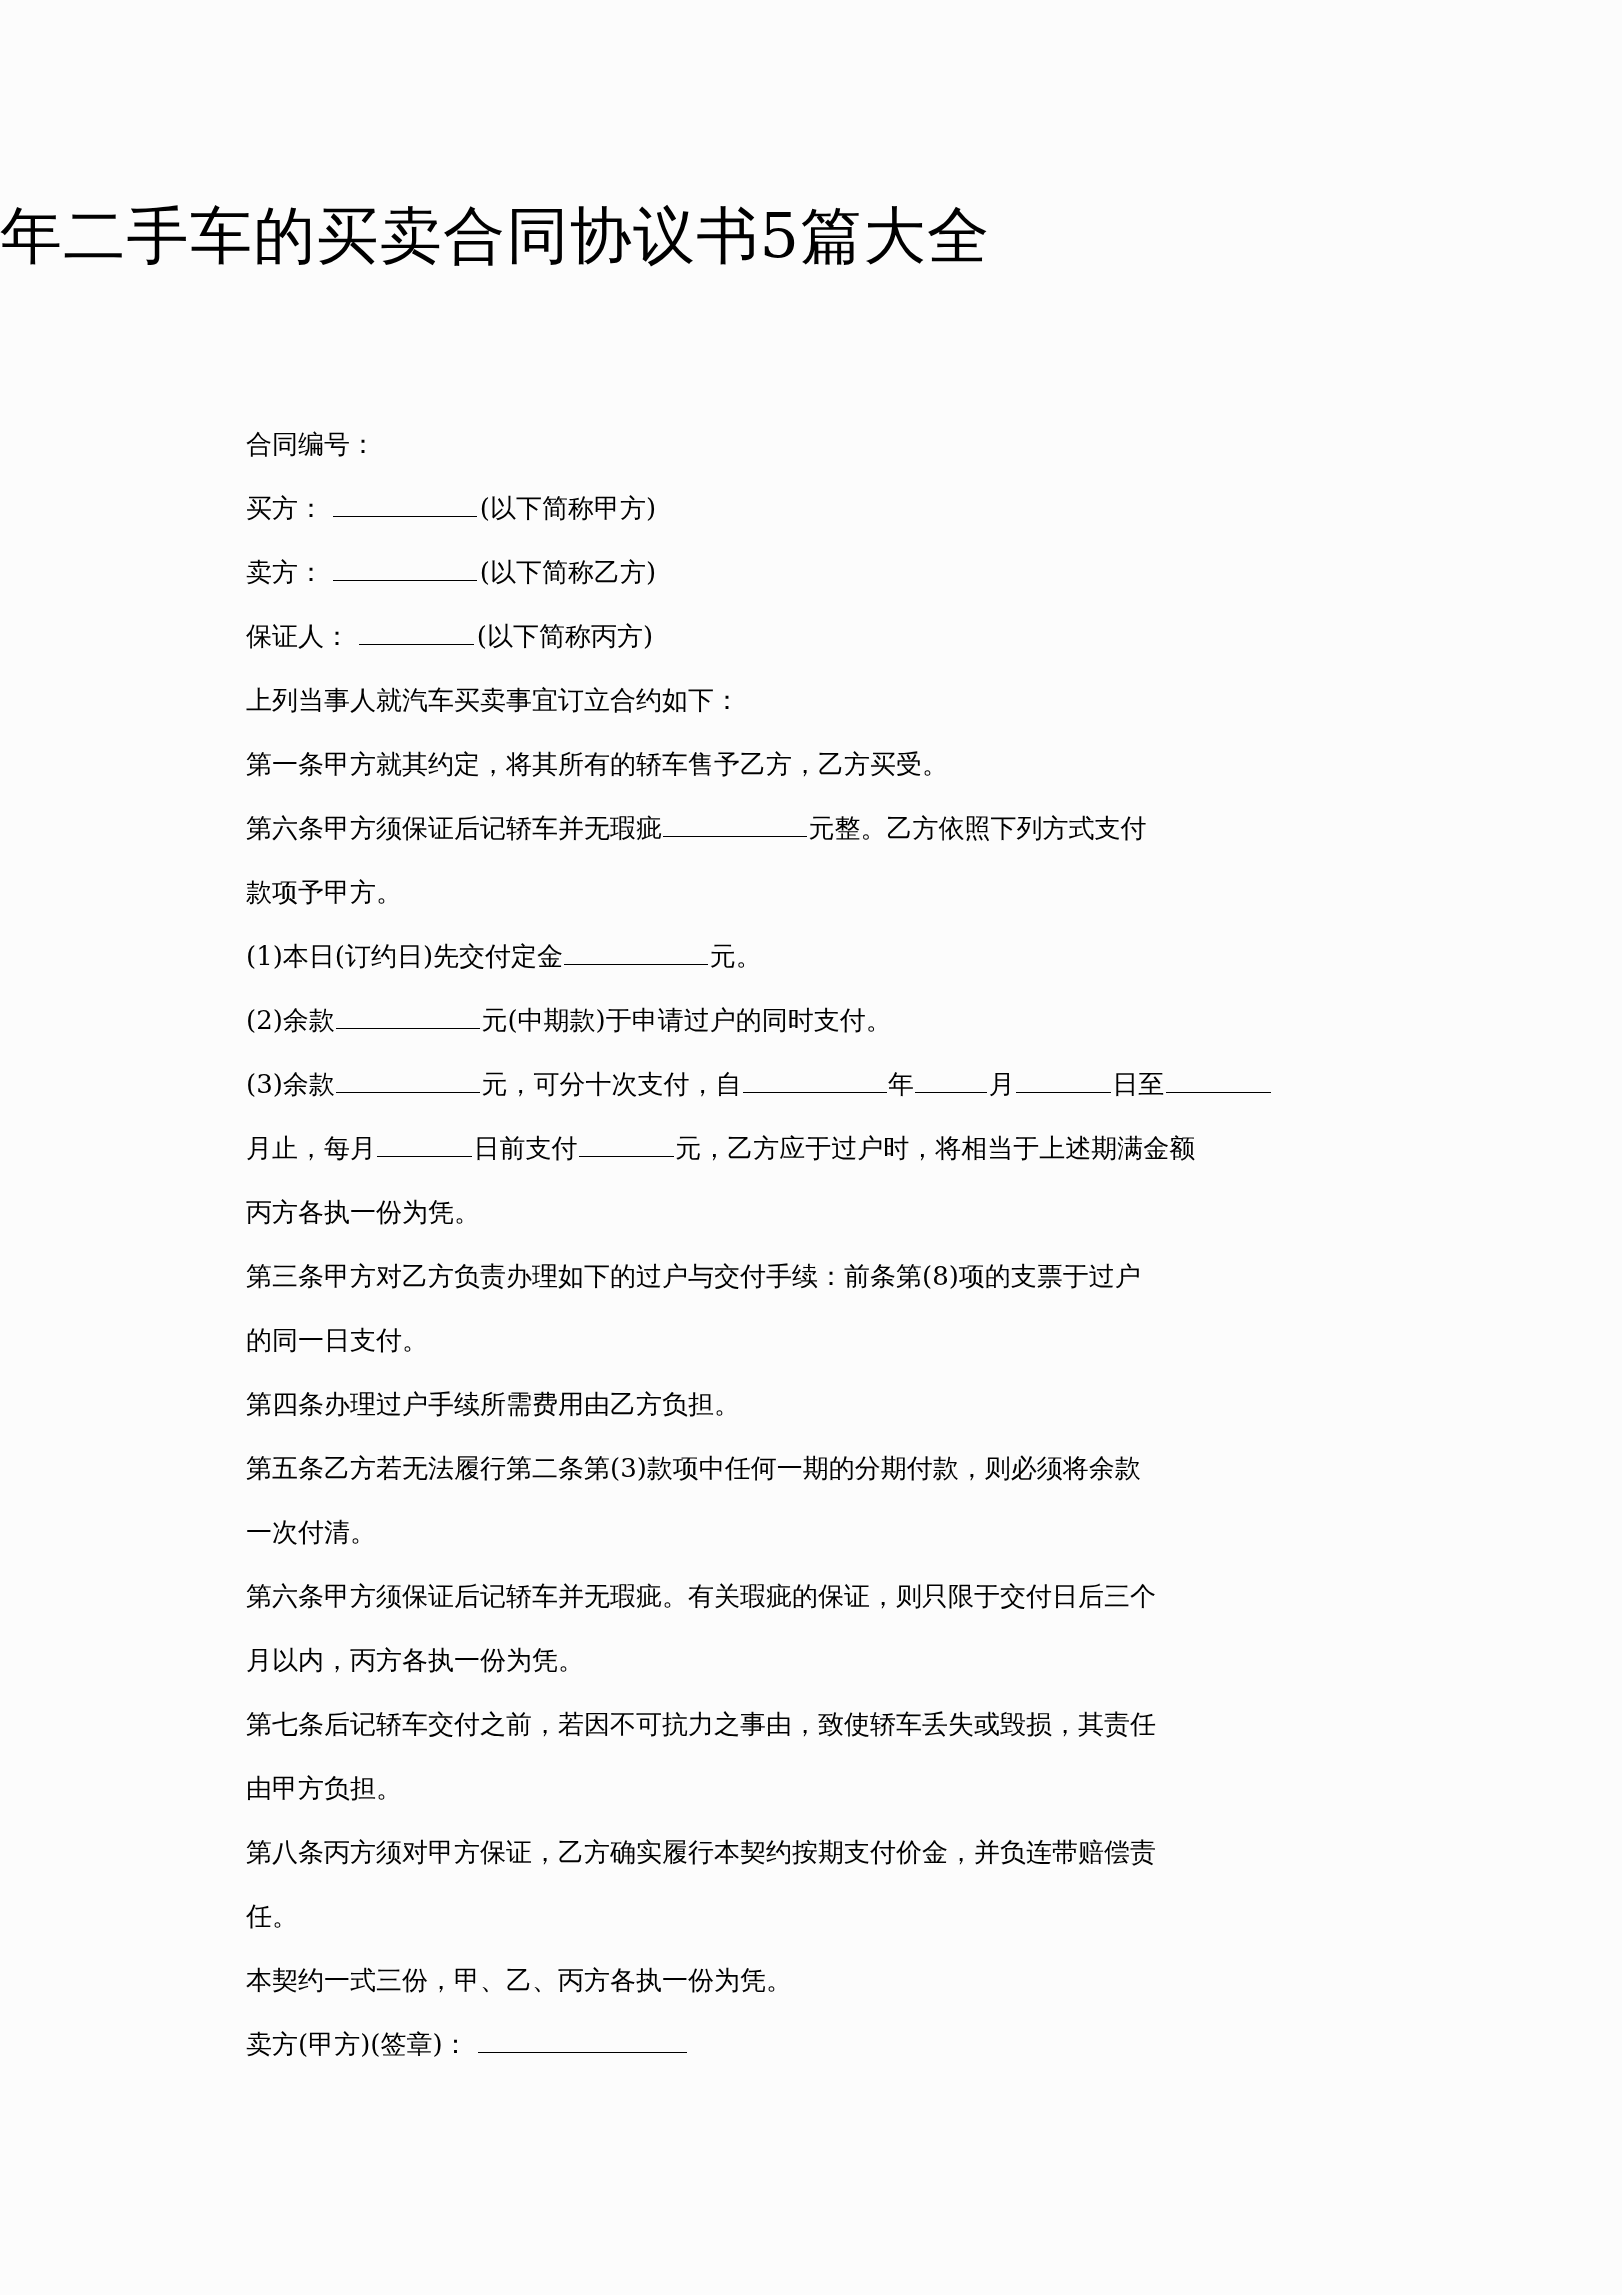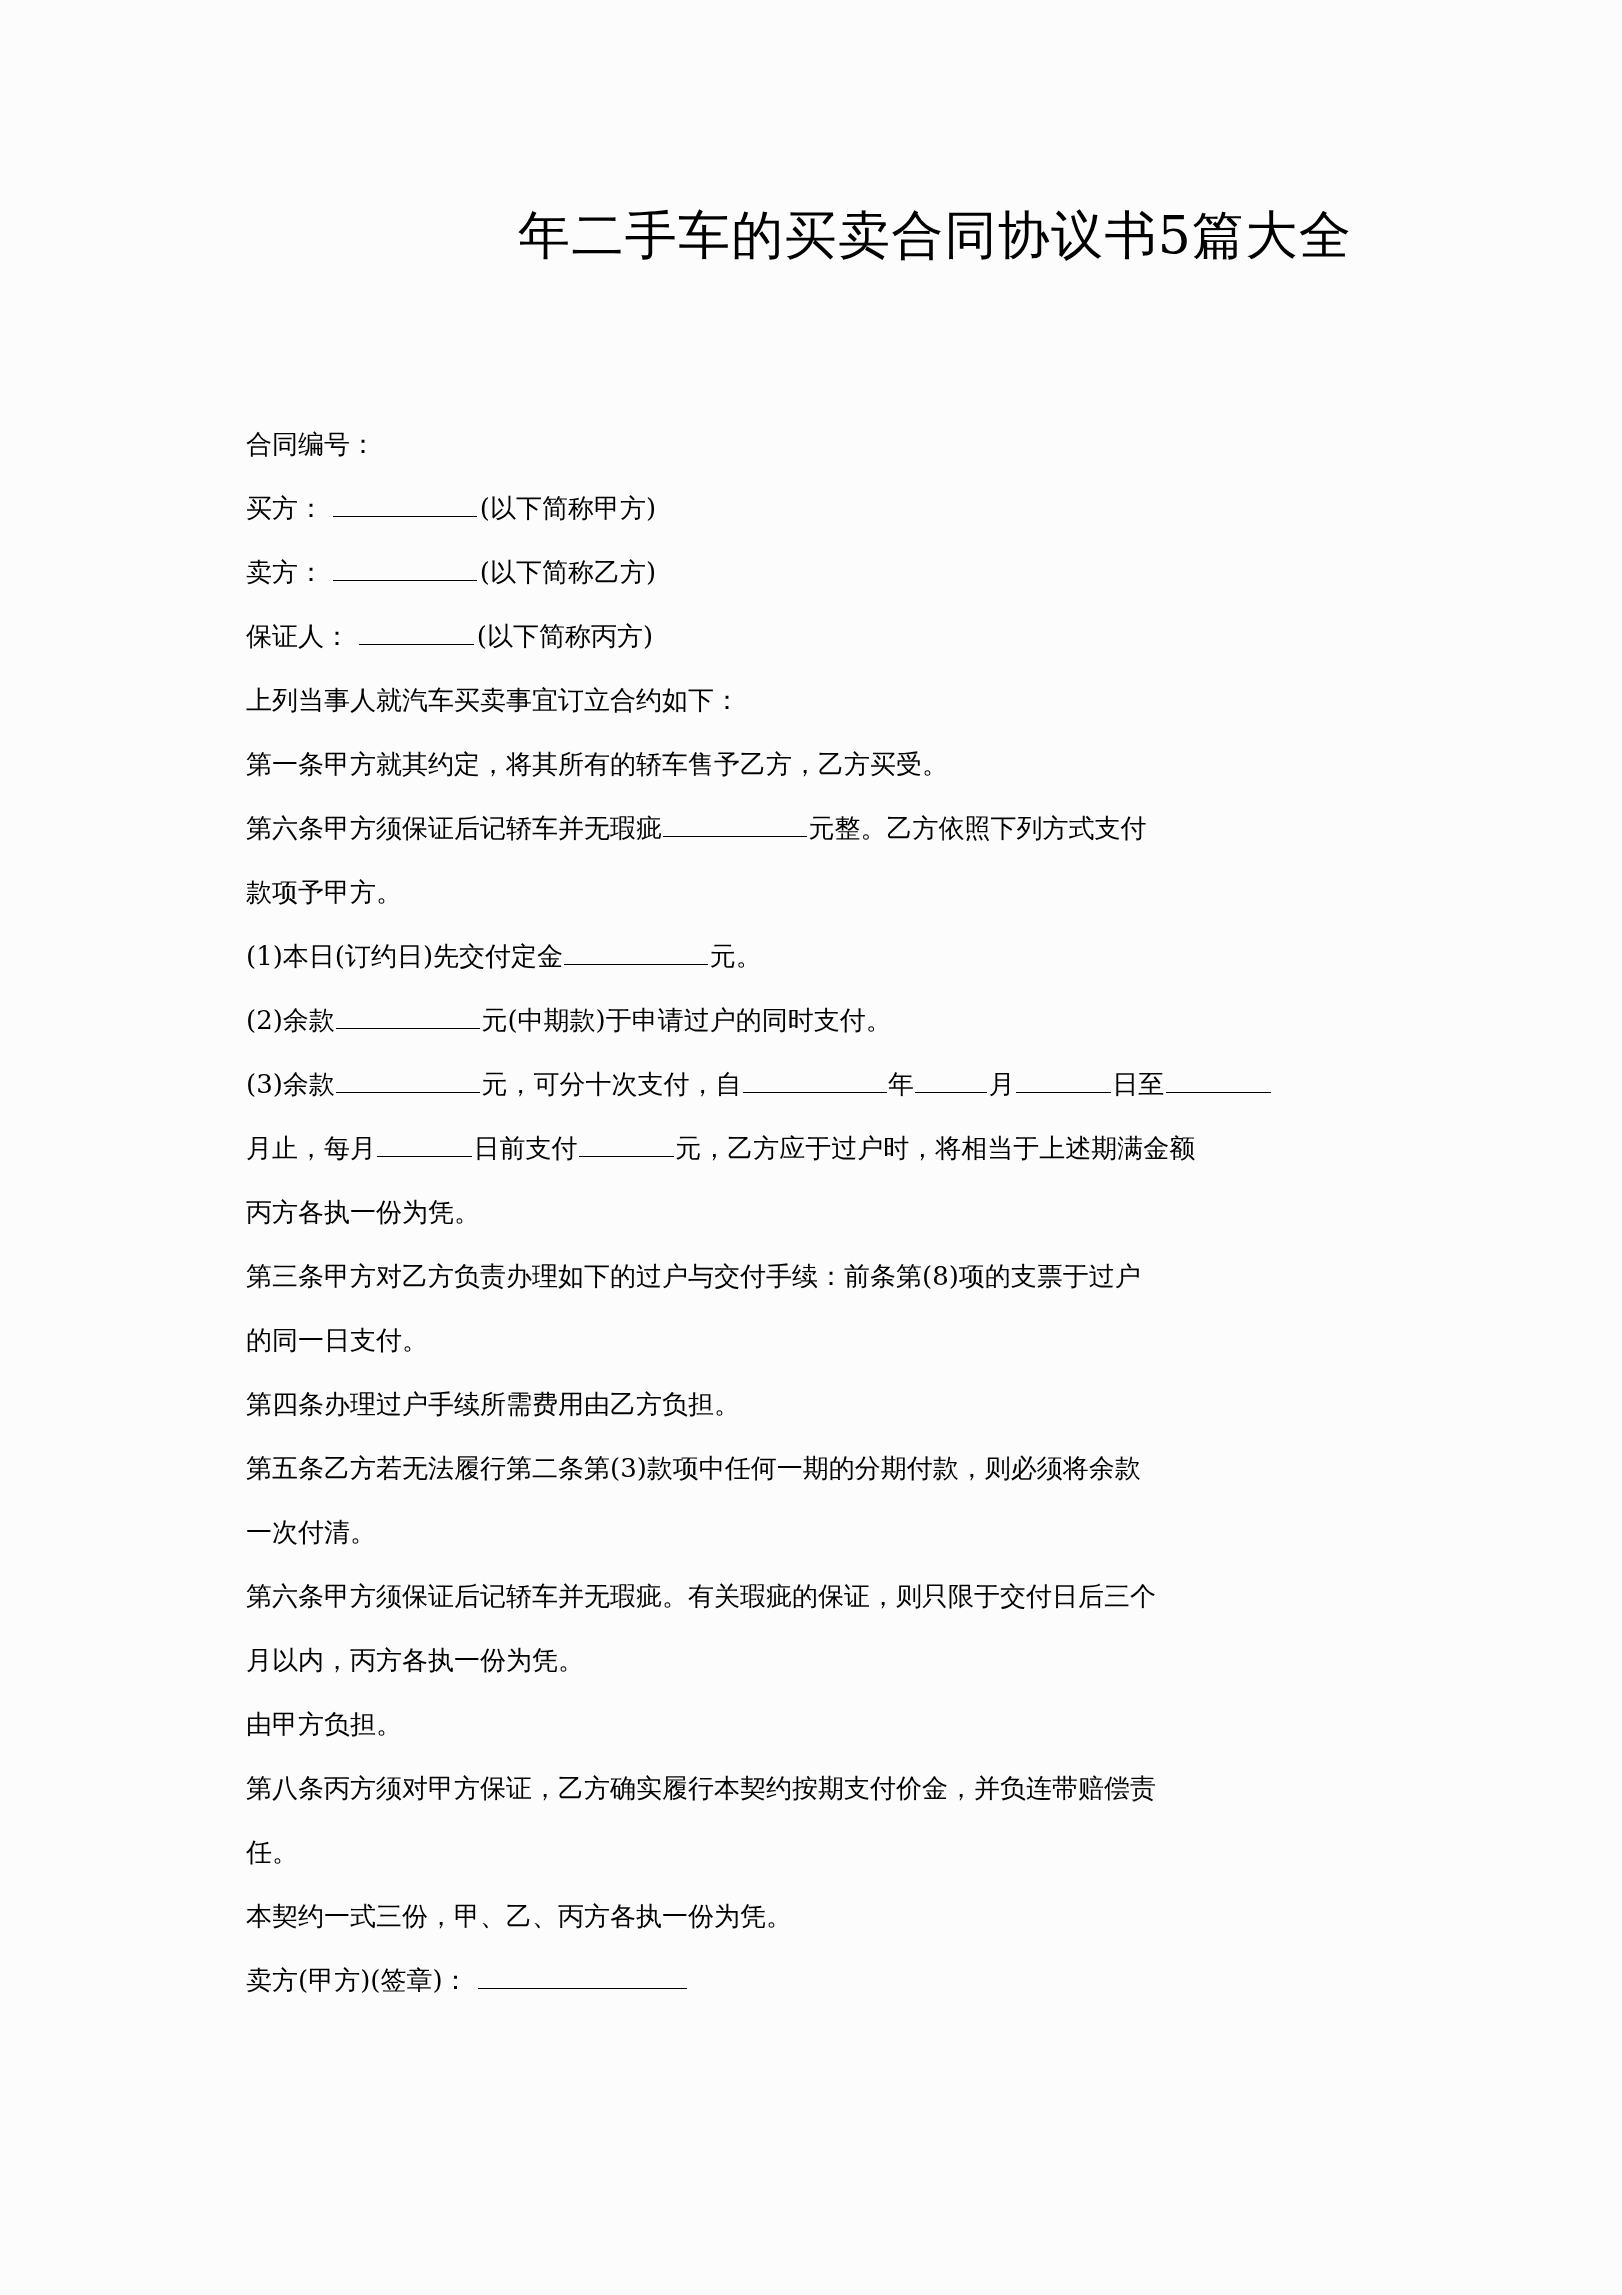--- a/index.html
+++ b/index.html
@@ -20,22 +20,22 @@
     left: 0; top: 0;
     width: 1623px;
     height: 2295px;
     background: #fcfcfc;
   }
   .title {
     position: absolute;
     left: 0;
     top: 196px;
     width: 1352px;
-    text-align: right;
-    font-size: 52px;
+    text-align: left;
+    font-size: 62px;
     line-height: 79px;
     letter-spacing: 1.3px;
     margin: 0;
     font-weight: normal;
   }
   .body {
     position: absolute;
     left: 246px;
     top: 412px;
     width: 1133px;
@@ -139,20 +139,23 @@
     </div>
 
     <div class="line">
       <span>第六条甲方须保证后记轿车并无瑕疵。有关瑕疵的保证，则只限于交付日后三个</span>
     </div>
     <div class="line">
       <span>月以内，丙方各执一份为凭。</span>
     </div>
 
     <div class="line">
+      <span>第七条后记轿车交付之前，若因不可抗力之事由，致使轿车丢失或毁损，其责任</span>
+    </div>
+    <div class="line">
       <span>由甲方负担。</span>
     </div>
 
     <div class="line">
       <span>第八条丙方须对甲方保证，乙方确实履行本契约按期支付价金，并负连带赔偿责</span>
     </div>
     <div class="line">
       <span>任。</span>
     </div>
 

